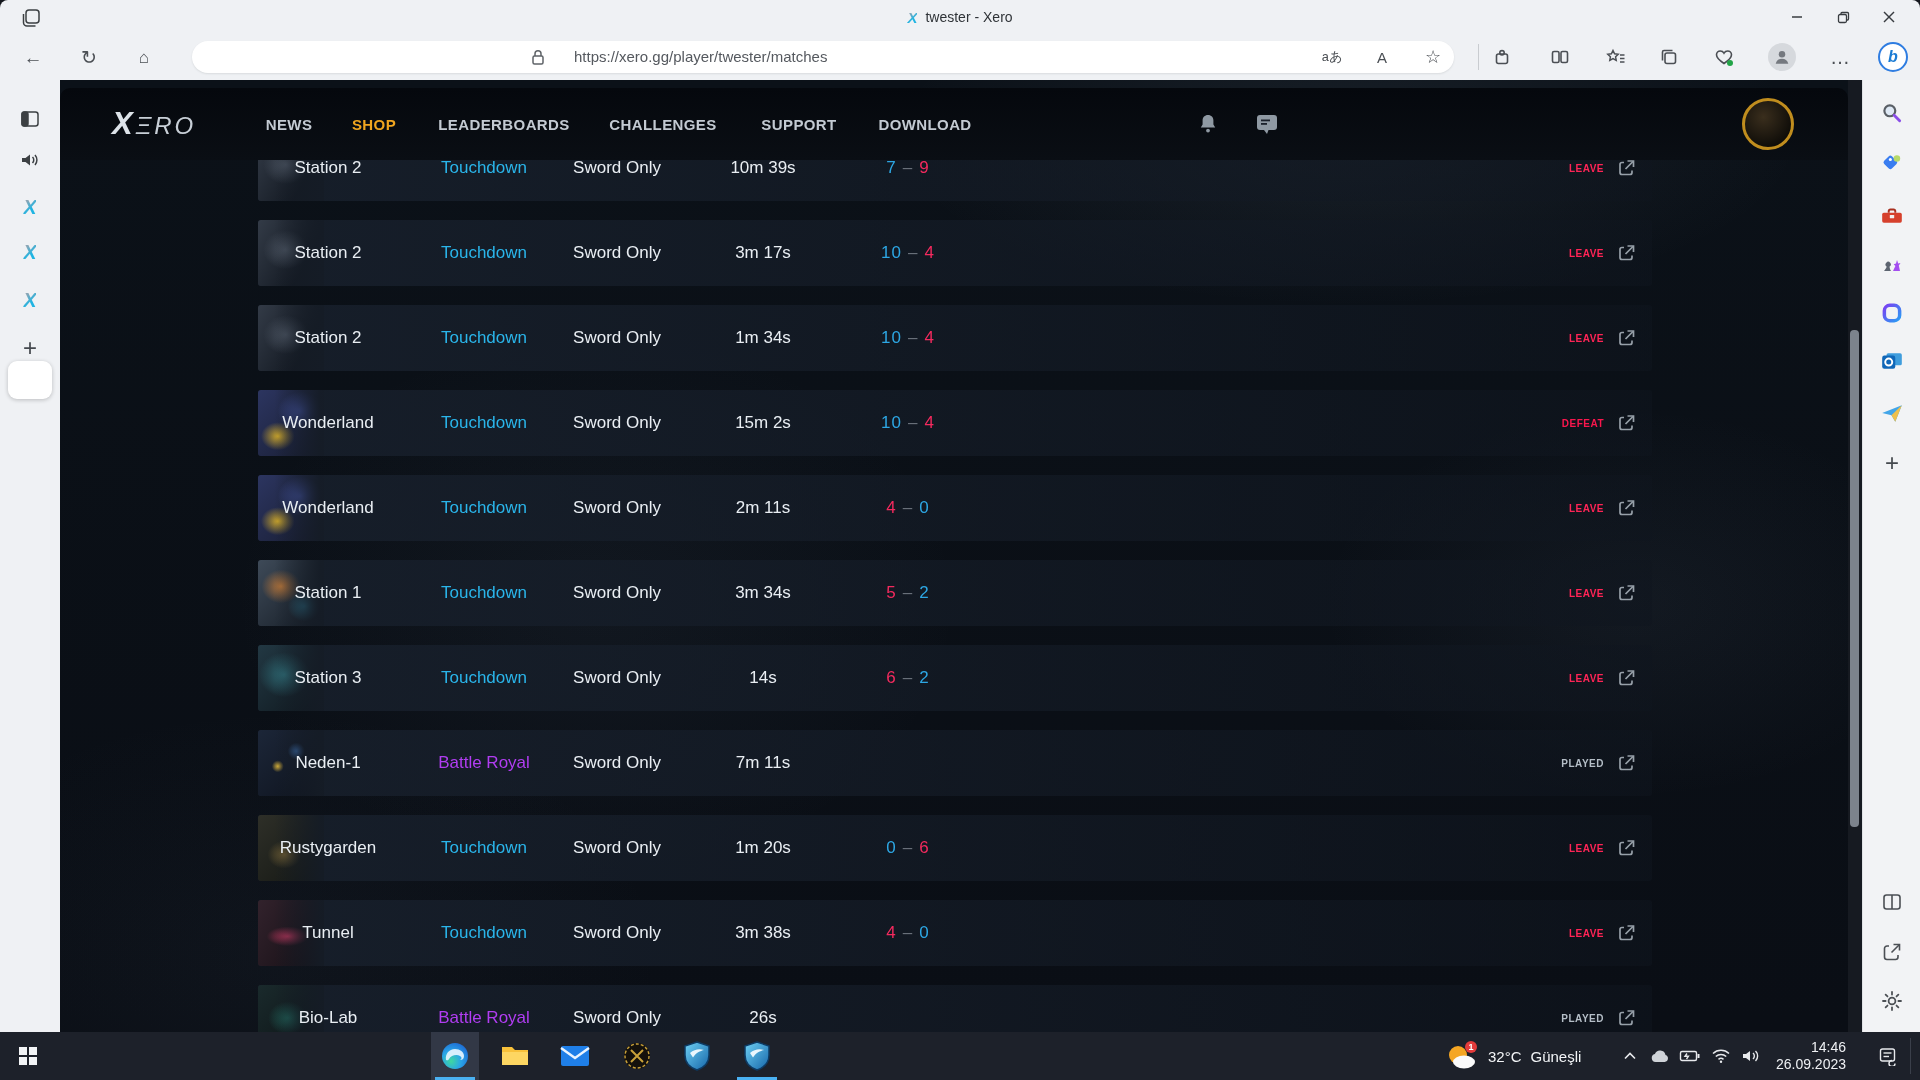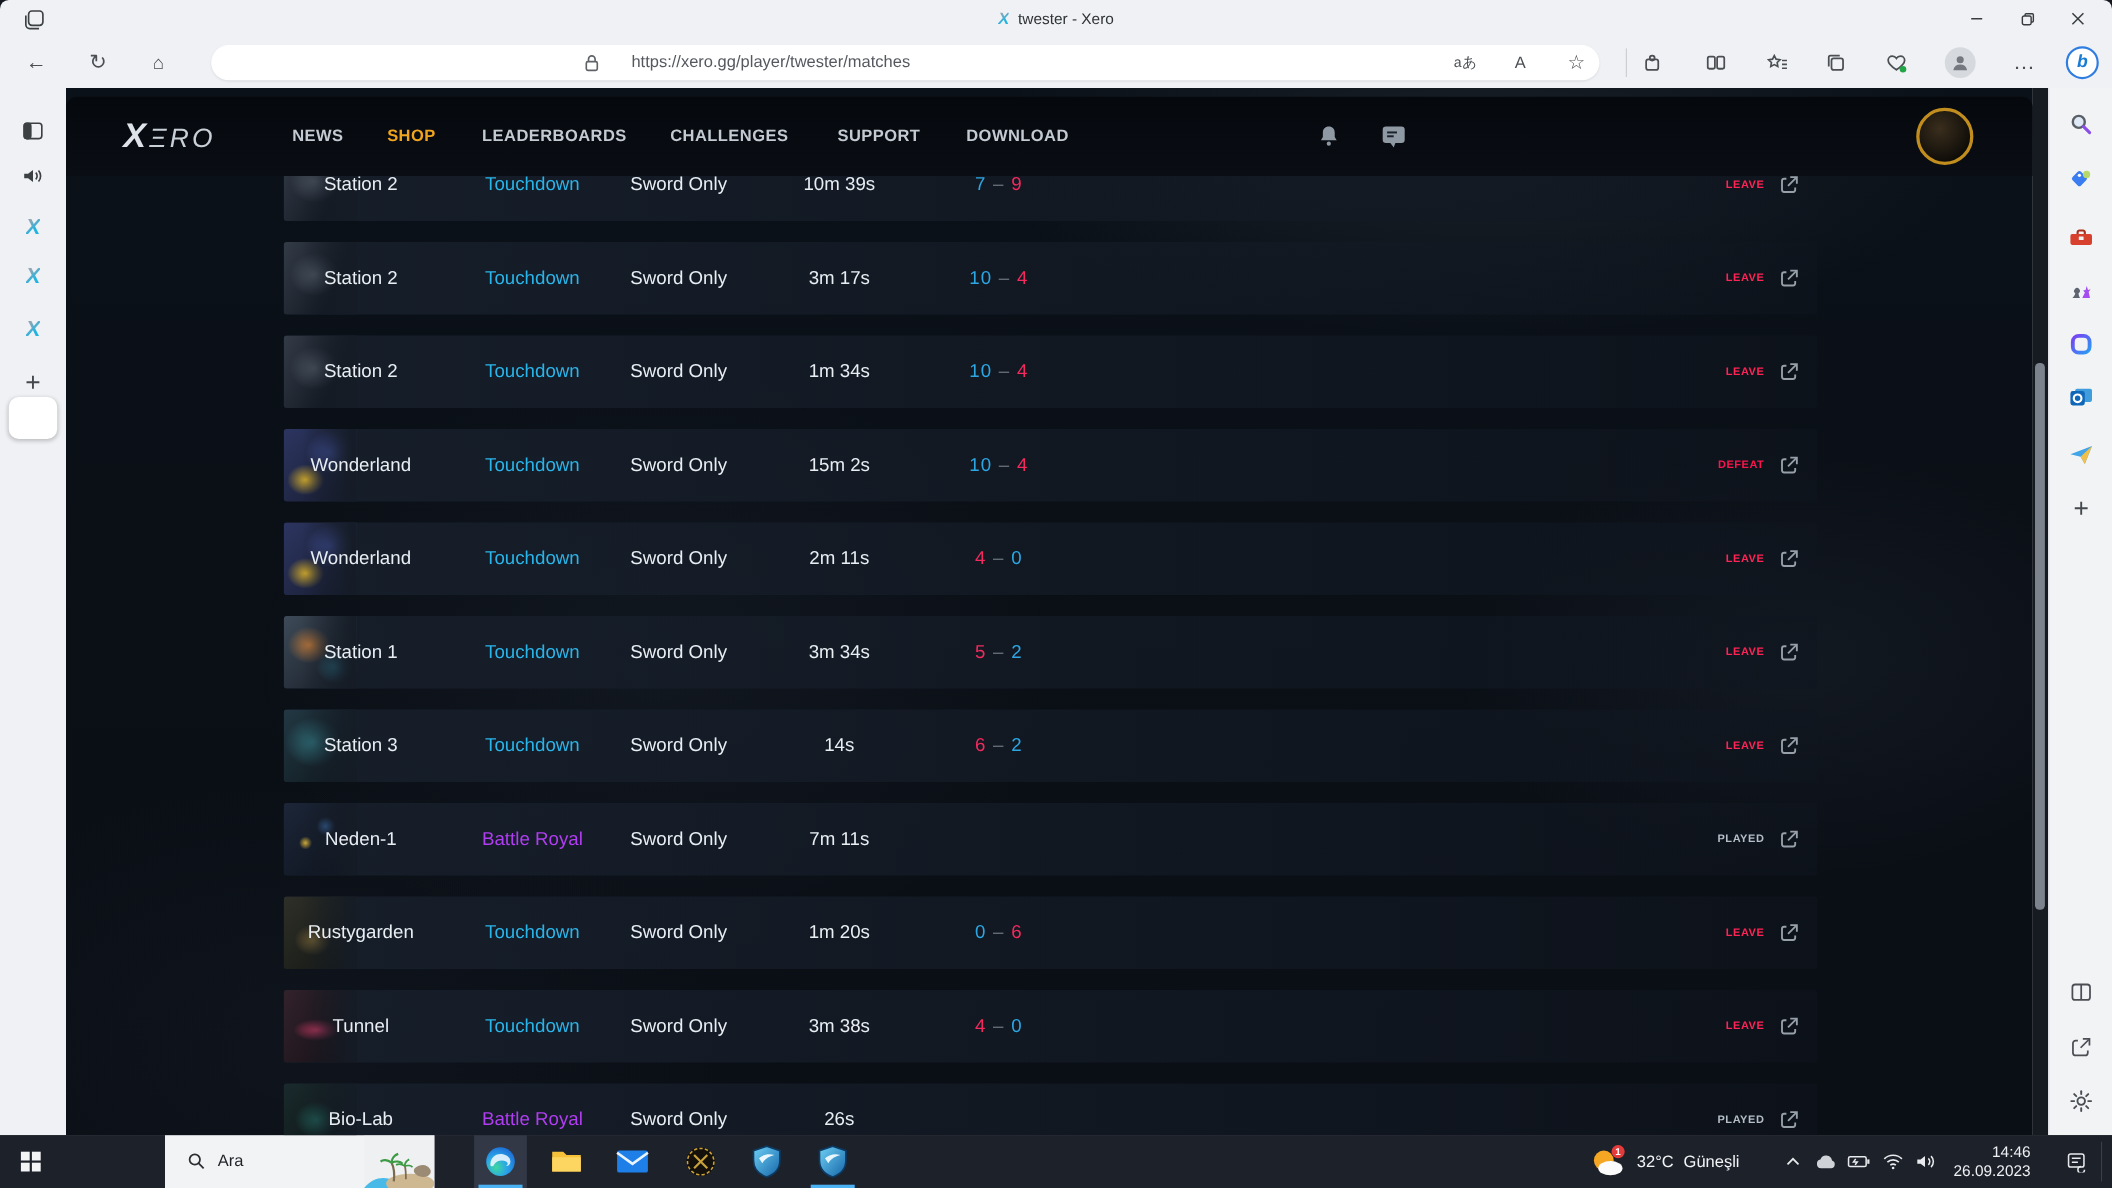--- a/index.html
+++ b/index.html
@@ -575,41 +575,20 @@
   <div class="taskbar">
     <span class="tk-start">
       <span class="winflag">
           <span></span>
           <span></span>
           <span></span>
           <span></span>
         </span>
     </span>
 
-    <div class="tk-search">
-      <span class="mag">
-        <svg width="17" height="17" viewBox="0 0 18 18" fill="none" stroke="#2b2f33" stroke-width="1.7">
-          <circle cx="7.5" cy="7.5" r="5"></circle>
-            <line x1="11.3" y1="11.3" x2="16" y2="16"></line>
-        </svg>
-      </span>
-      <span class="ph">Ara</span>
-      <span class="island">
-        <svg width="64" height="48" viewBox="0 0 64 48">
-          <rect width="64" height="48" fill="#eef0f2"></rect>
-          <path d="M0 48C12 33 28 39 38 48Z" fill="#49b9e8"></path>
-          <ellipse cx="42" cy="44" rx="22" ry="9" fill="#cdb892"></ellipse>
-          <path d="M46 30c6-5 12-3 14 1 2 3-1 7-6 7s-11-4-8-8z" fill="#9b8a74"></path>
-          <path d="M27 42c1-8 0-13-2-17" stroke="#7c6a4f" stroke-width="2" fill="none"></path>
-          <path d="M25 25c-4-3-8-3-10-1M25 25c0-4 3-7 6-8M25 25c4-2 8-1 10 1" stroke="#3c9b44" stroke-width="2" fill="none"></path>
-          <path d="M38 40c0-6 0-9-1-12" stroke="#7c6a4f" stroke-width="1.6" fill="none"></path>
-          <path d="M37 28c-3-2-6-2-8-1M37 28c0-3 2-5 4-6M37 28c3-1 6 0 7 1" stroke="#3c9b44" stroke-width="1.6" fill="none"></path>
-        </svg>
-      </span>
-    </div>
 
     <span class="tk-active-bg"></span>
     <span class="tk-underline" style="left:435px;"></span>
     <span class="tk-underline" style="left:737px;"></span>
 
     <span class="tk-icon" style="left:455px;">
       <svg width="30" height="30" viewBox="0 0 30 30">
         <defs>
             <radialGradient id="edg" cx="35%" cy="70%" r="85%">
           <stop offset="0" stop-color="#3fd8a0"></stop>

